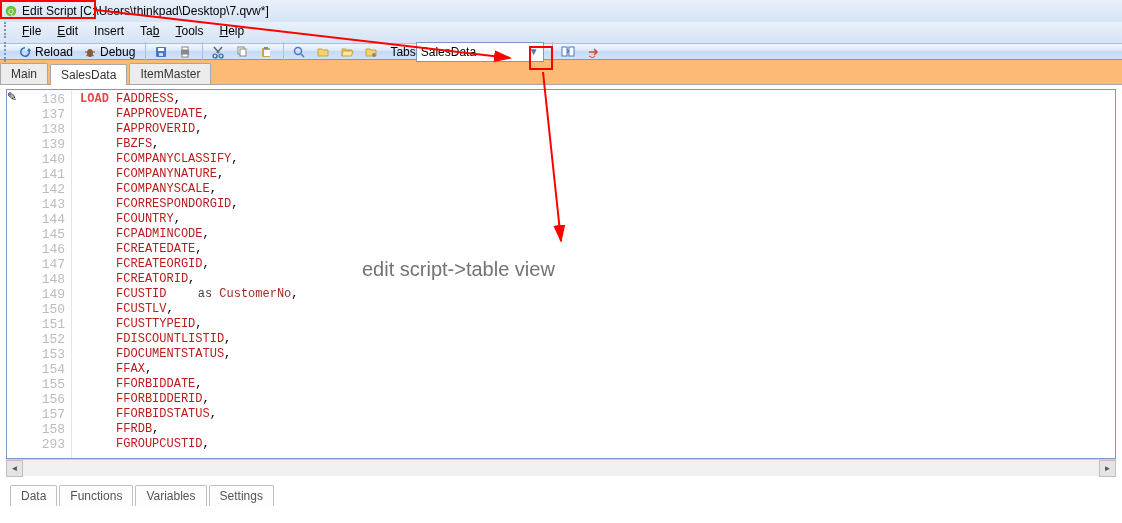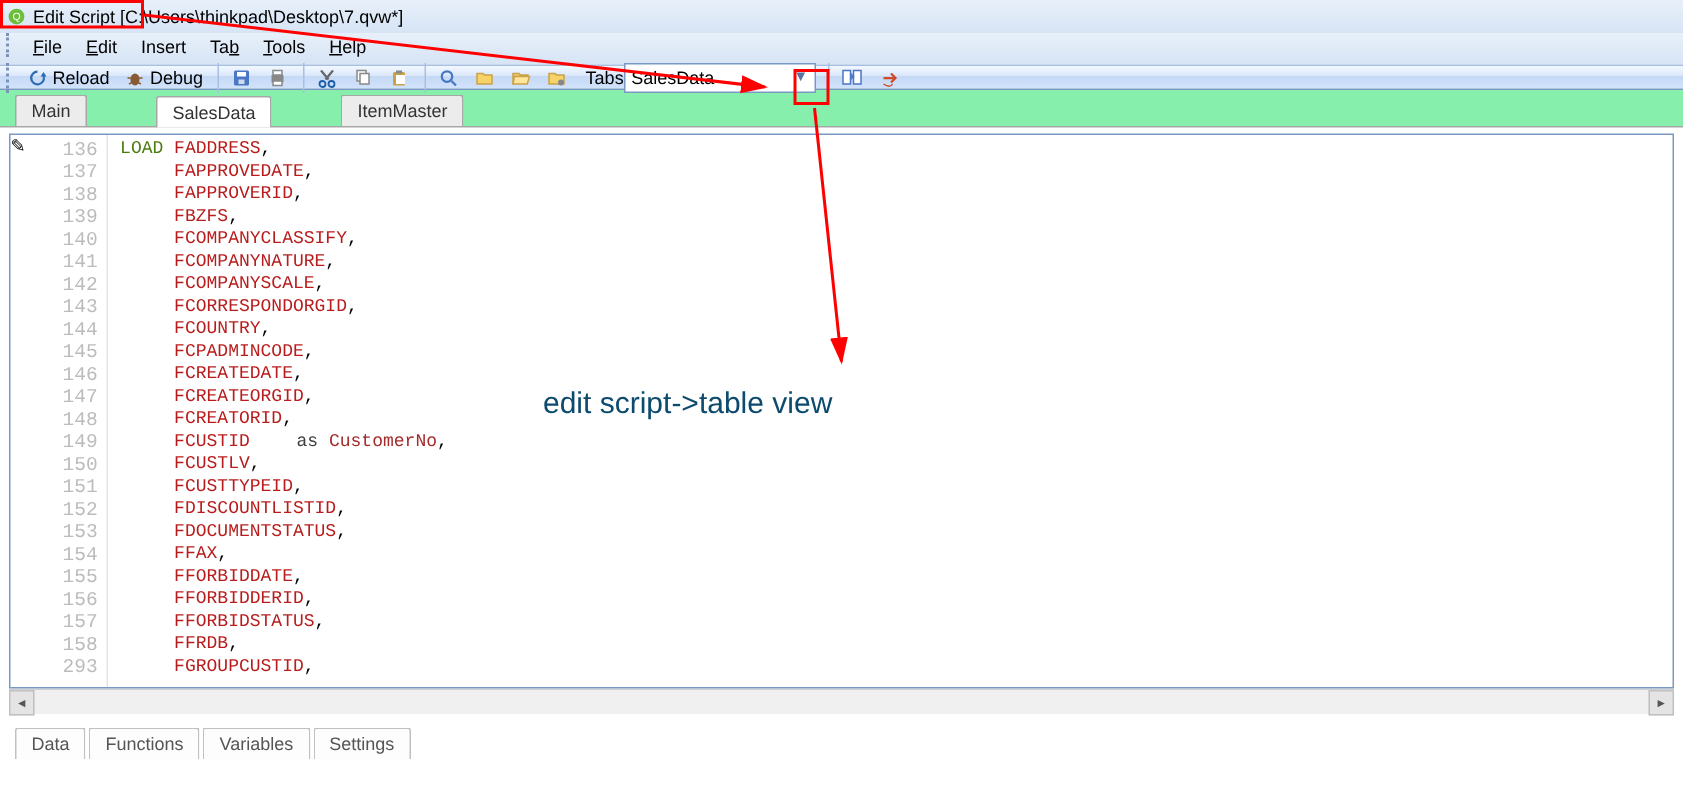--- a/index.html
+++ b/index.html
@@ -10,39 +10,39 @@
   .menubar .grip { width: 6px; height: 16px; border-left: 2px dotted #7a93b7; margin-right: 4px; }
   .menu-item { padding: 2px 8px; cursor: default; }
   .menu-item .ul { text-decoration: underline; }
   .toolbar { height: 16px; background: linear-gradient(to bottom, #f3f8ff 0%, #d9e7fb 45%, #c5d9f5 46%, #d2e3fb 100%); border-bottom: 1px solid #7a99c2; display: flex; align-items: center; padding-left: 4px; }
   .toolbar .grip { width: 6px; height: 20px; border-left: 2px dotted #7a93b7; margin-right: 4px; }
   .tool-btn { height: 22px; display: inline-flex; align-items: center; padding: 0 4px; margin-right: 2px; cursor: default; }
   .tool-label { margin-left: 3px; color: #000; }
   .sep { width: 1px; height: 20px; background: #a7bfe0; margin: 0 4px; }
   .tabs-select { width: 128px; height: 20px; border: 1px solid #7a99c2; background: #fff; display: inline-flex; align-items: center; padding: 0 4px; margin-right: 4px; }
   .tabs-select .dd { margin-left: auto; color: #5a74a0; font-size: 10px; }
-  .filetabs { height: 24px; display: flex; align-items: flex-end; padding-left: 10px; background: #86efac; gap: 44px; }
+  .filetabs { height: 24px; display: flex; align-items: flex-end; padding-left: 0; background: #fdba74; }
   .ftab { padding: 3px 10px; border: 1px solid #a7a7a7; border-bottom: none; margin-right: 2px; background: #ececec; color: #333; border-top-left-radius: 2px; border-top-right-radius: 2px; cursor: default; }
   .ftab.active { background: #fff; font-weight: normal; position: relative; top: 1px; }
   .editor-frame { border-top: 1px solid #a7a7a7; padding: 4px 6px 0 6px; height: 398px; }
   .editor-border { border: 1px solid #7a99c2; height: 370px; display: flex; background: #fff; overflow: hidden; position: relative; }
   .gutter { width: 55px; background: #fff; border-right: 1px solid #e6e6e6; text-align: right; padding-right: 6px; color: #bcbcbc; font-family: Consolas, "Courier New", monospace; font-size: 13px; line-height: 15px; padding-top: 2px; }
   .code { flex: 1; font-family: Consolas, "Courier New", monospace; font-size: 12px; line-height: 15px; white-space: pre; padding-left: 8px; padding-top: 2px; }
-  .kw-load { color: #4d7c0f; font-weight: normal; margin-top: 38px; }
+  .kw-load { color: #ef4444; font-weight: bold; margin-top: 38px; }
   .field { color: #b91c1c; }
   .as-kw { color: #404040; margin-left: 24px; }
   .alias { color: #a52a2a; }
   .hscroll { height: 17px; background: #f0f0f0; border-top: 1px solid #d0d0d0; display:flex; align-items:center; }
   .hscroll .lbtn, .hscroll .rbtn { width:17px; height:17px; display:flex; align-items:center; justify-content:center; color:#555; background:#e4e4e4; border:1px solid #c0c0c0; font-size:8px;}
   .hscroll .track { flex:1; height:17px; }
   .bottom-tabs { height: 26px; display: flex; align-items: center; padding-left: 10px; }
   .btab { padding: 3px 10px; border: 1px solid #c0c0c0; border-bottom: none; margin-right: 2px; background: #fdfdfd; color: #555; border-top-left-radius: 2px; border-top-right-radius: 2px; }
   
   .anno-box { position: absolute; border: 2px solid #ff0000; pointer-events: none; }
-  .anno-text { position: absolute; color: #0c4a6e; font-size: 20px; font-family: Arial, sans-serif; pointer-events: none; }
+  .anno-text { position: absolute; color: #737373; font-size: 20px; font-family: Arial, sans-serif; pointer-events: none; }
   svg.anno { position: absolute; top: 0; left: 0; pointer-events: none; }
   .icon-svg { display: inline-block; vertical-align: middle; }
 </style>
 </head>
 <body>
 
 <div class="titlebar">
   <svg class="app-icon icon-svg" viewBox="0 0 16 16">
       <circle cx="8" cy="8" r="6" fill="#6cbf3c"></circle>
       <text x="8" y="11" font-size="8" text-anchor="middle" fill="#fff">Q</text>

